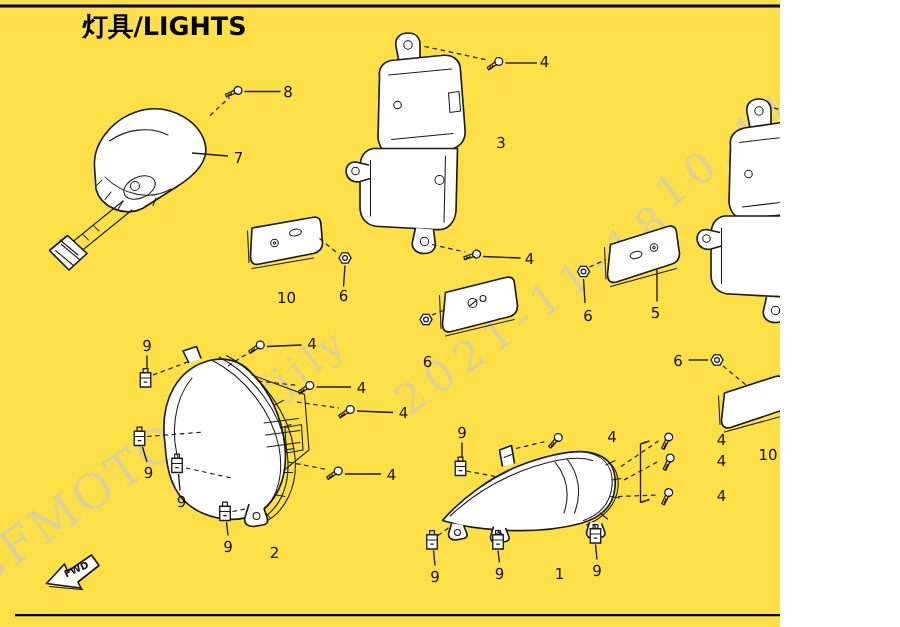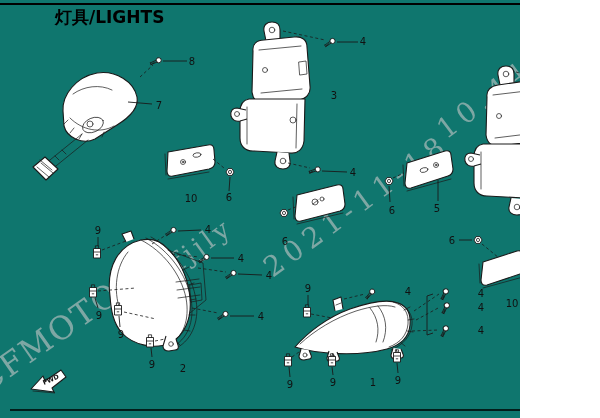--- a/index.html
+++ b/index.html
@@ -1,16 +1,16 @@
 <!DOCTYPE html>
 <html><head>
 <meta charset="utf-8">
 <style>
   html,body{margin:0;padding:0;background:#fff;}
-  .page{position:relative;width:520px;height:418px;background:#0f766e;overflow:hidden;
+  .page{position:relative;width:520px;height:418px;background:#fde047;overflow:hidden;
         font-family:"Liberation Sans",sans-serif;}
   svg{display:block;}
   .fillpart{fill:#ffffff;stroke:#1a1a1a;stroke-width:1.1;stroke-linejoin:round;}
   .detail{fill:none;stroke:#1a1a1a;stroke-width:0.7;stroke-linecap:round;}
   .leader{fill:none;stroke:#1a1a1a;stroke-width:0.9;}
   .dash{fill:none;stroke:#1a1a1a;stroke-width:0.8;stroke-dasharray:3,2.5;}
   .border{stroke:#000;fill:none;}
   .callout{font-family:"DejaVu Sans",sans-serif;font-size:10px;fill:#111;}
   .title{font-family:"DejaVu Sans",sans-serif;font-size:17px;font-weight:bold;fill:#000;}
   .wm{fill:#c9c9c9;opacity:0.6;font-family:"DejaVu Serif",serif;}

